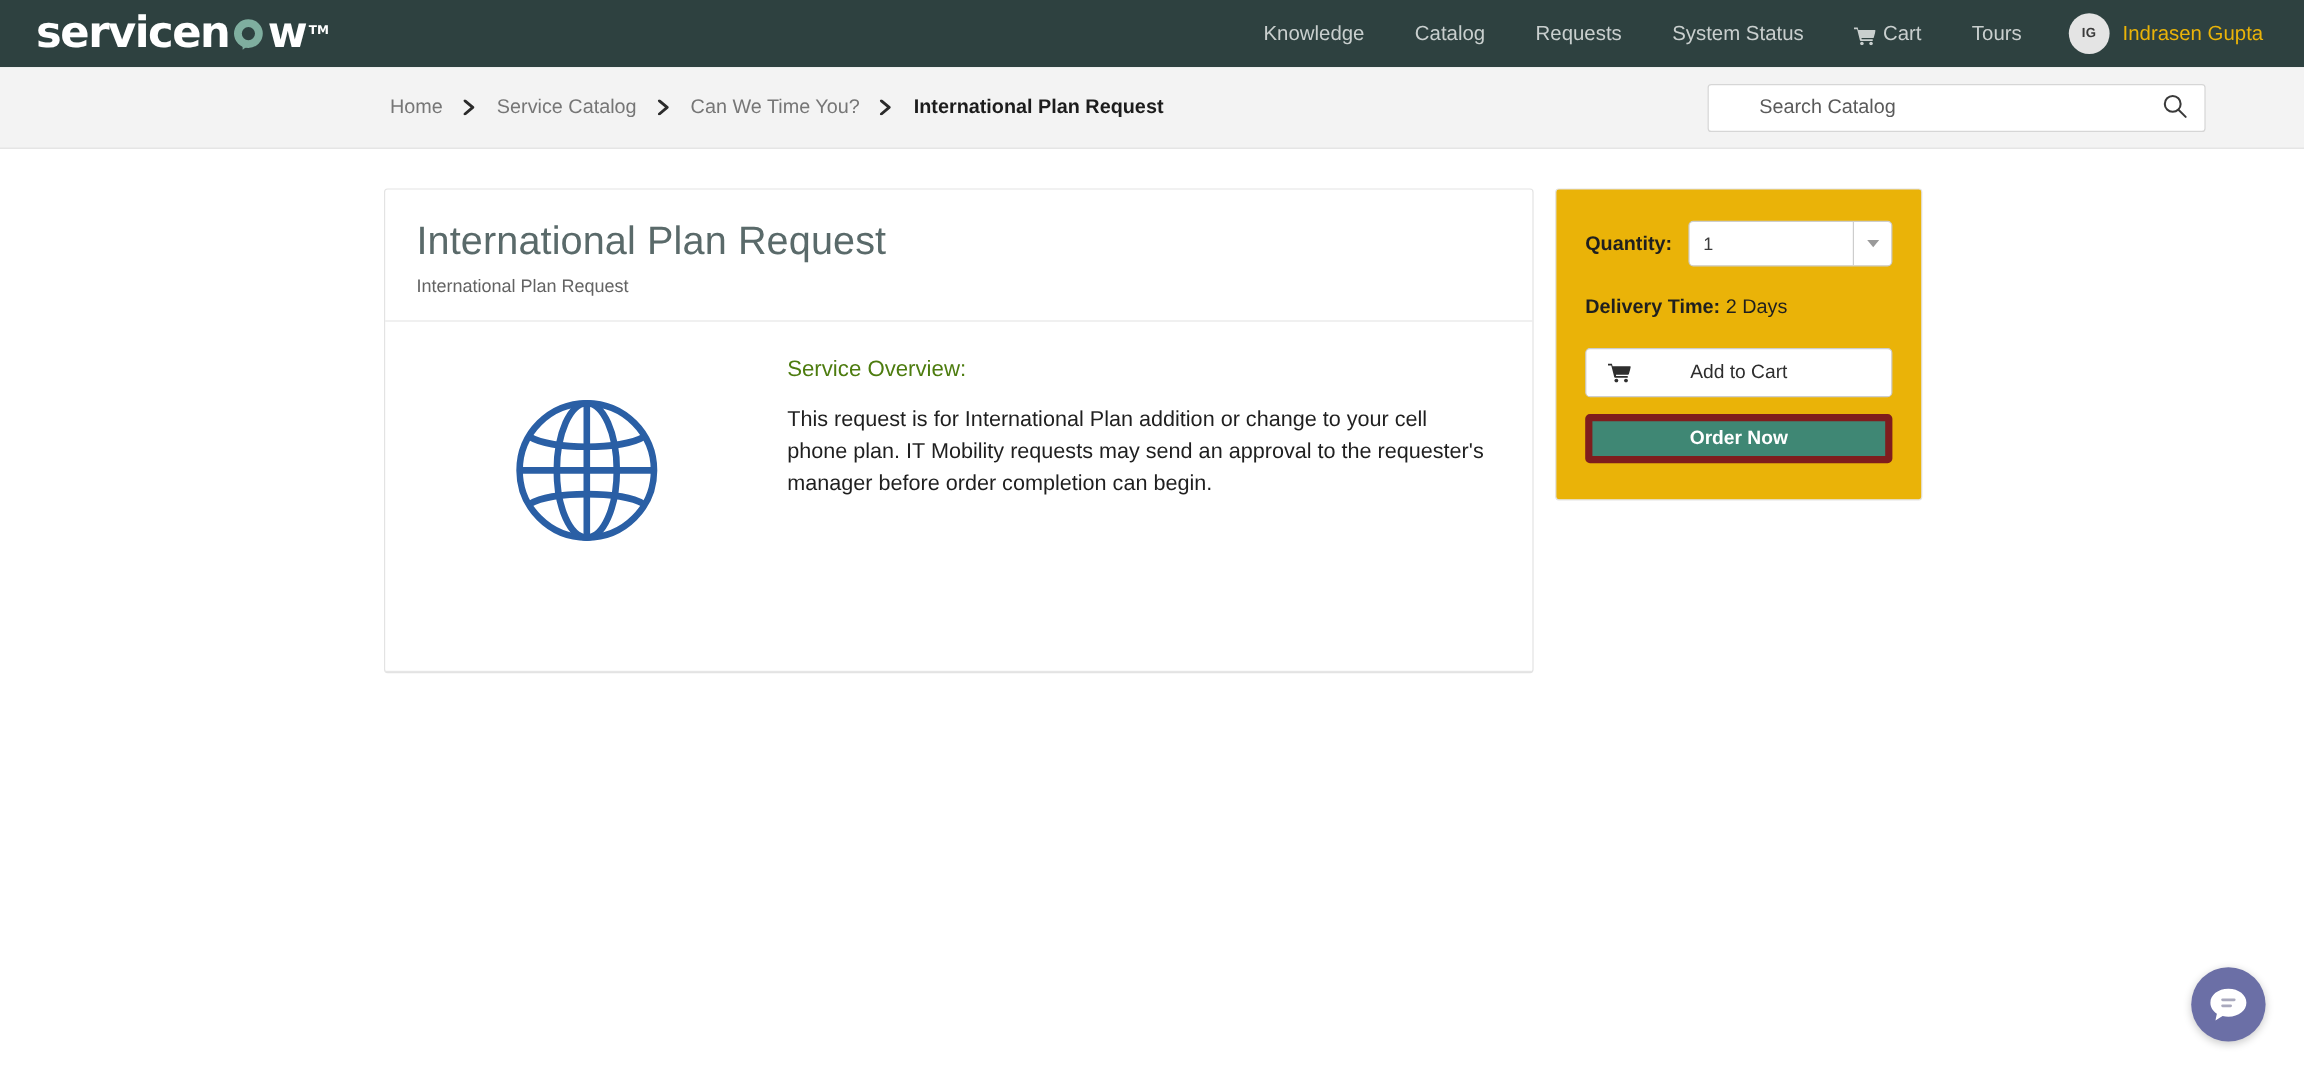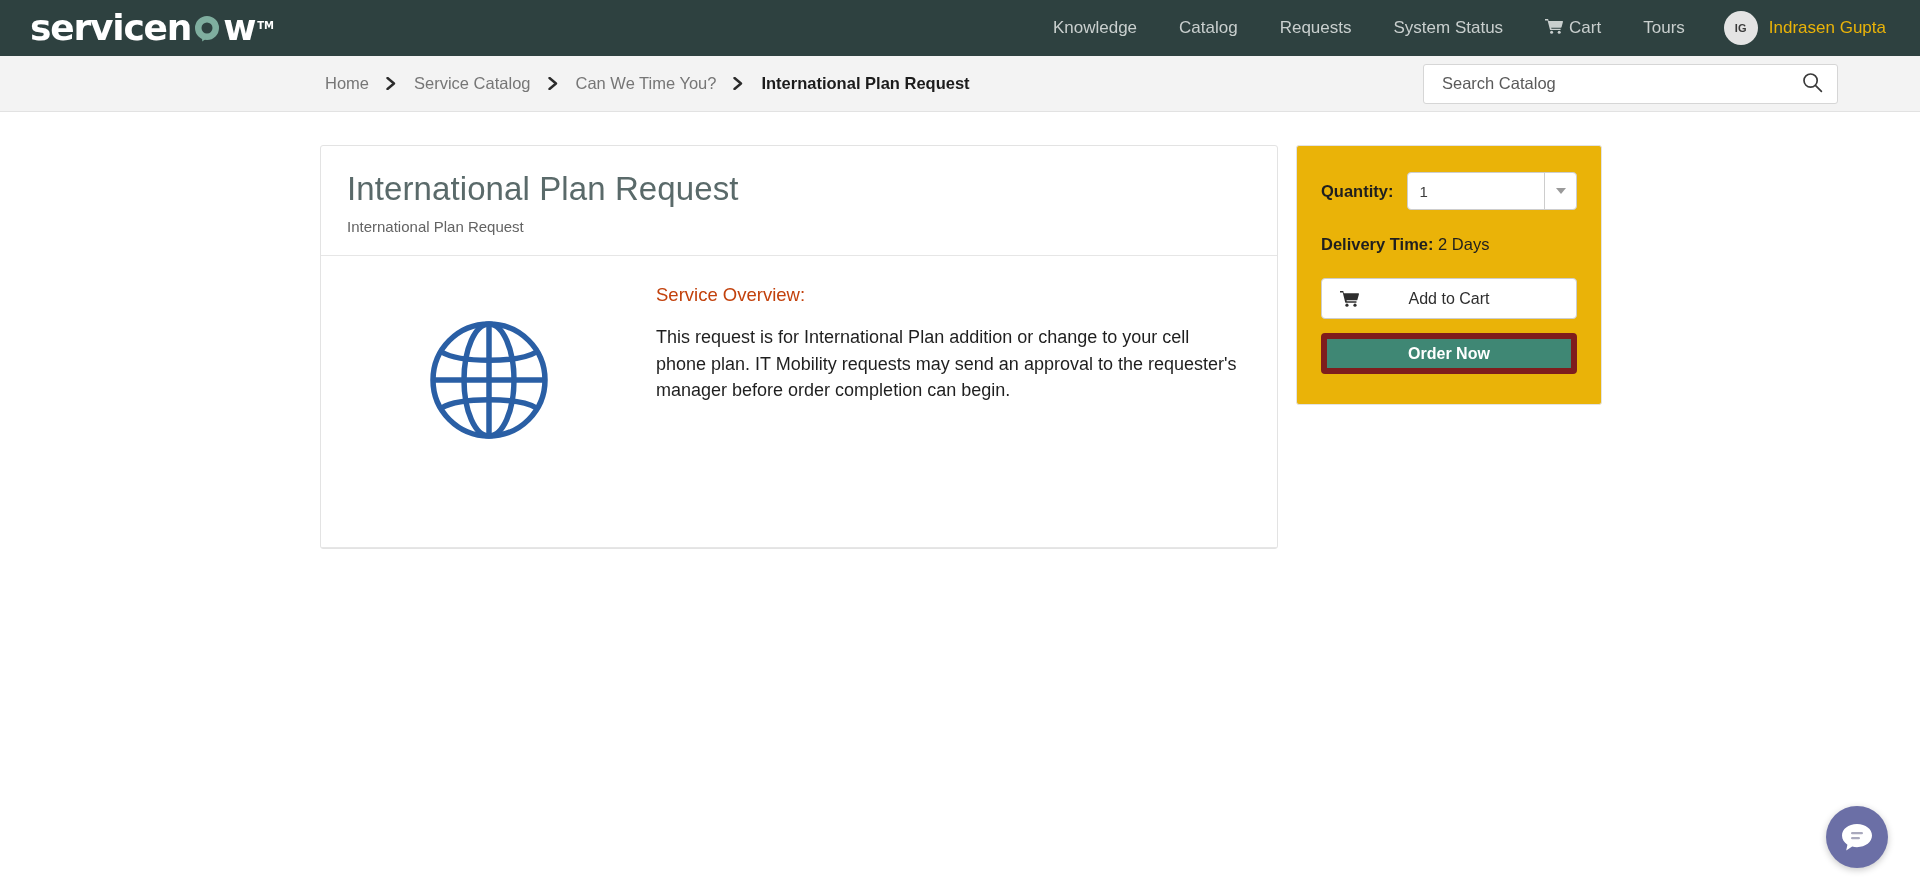--- a/index.html
+++ b/index.html
@@ -63,21 +63,21 @@
   }
   .nav-link {
     color: #c9cfce;
     font-size: 17px;
     padding: 0 21px;
     text-decoration: none;
     white-space: nowrap;
     cursor: pointer;
     line-height: 56px;
   }
-  .nav-link.cart { display: flex; align-items: flex-start; gap: 6px; line-height: normal; }
+  .nav-link.cart { display: flex; align-items: flex-end; gap: 6px; line-height: normal; }
   .cart-icon svg { display: block; }
 
   .user-block {
     display: flex;
     align-items: center;
     gap: 11px;
     padding: 0 6px 0 18px;
     cursor: pointer;
   }
   .avatar {
@@ -94,21 +94,21 @@
     letter-spacing: 0.3px;
   }
   .user-name {
     color: #eab308;
     font-size: 17px;
     white-space: nowrap;
   }
 
   
   .crumbbar {
-    height: 56px;
+    height: 68px;
     background: #f3f3f3;
     border-bottom: 1px solid #e2e2e2;
     display: flex;
     align-items: center;
     padding: 0 44px 0 0;
     position: relative;
   }
   .breadcrumb {
     display: flex;
     align-items: center;
@@ -150,20 +150,21 @@
     margin-right: 38px;
   }
   .searchwrap input {
     flex: 1;
     border: none;
     outline: none;
     font-size: 16.5px;
     color: #4c4c4c;
     font-family: "Liberation Sans", sans-serif;
     background: transparent;
+    margin-left: 24px;
   }
   .searchwrap input::placeholder { color: #5a5a5a; }
   .search-btn {
     background: transparent;
     border: none;
     padding: 0;
     margin: 0;
     cursor: pointer;
     display: flex;
     align-items: center;
@@ -212,21 +213,21 @@
     justify-content: center;
     padding-top: 63px;
   }
   .globe svg { display: block; }
   .overview-col {
     flex: 1;
     padding: 28px 40px 28px 0;
   }
   .overview-head {
     font-size: 18.5px;
-    color: #c2410c;
+    color: #4d7c0f;
     margin: 0 0 18px 0;
     font-weight: 400;
     font-family: "Liberation Sans", sans-serif;
   }
   .overview-body {
     font-size: 18px;
     color: #1f1f1f;
     line-height: 1.48;
     margin: 0;
     max-width: 600px;

